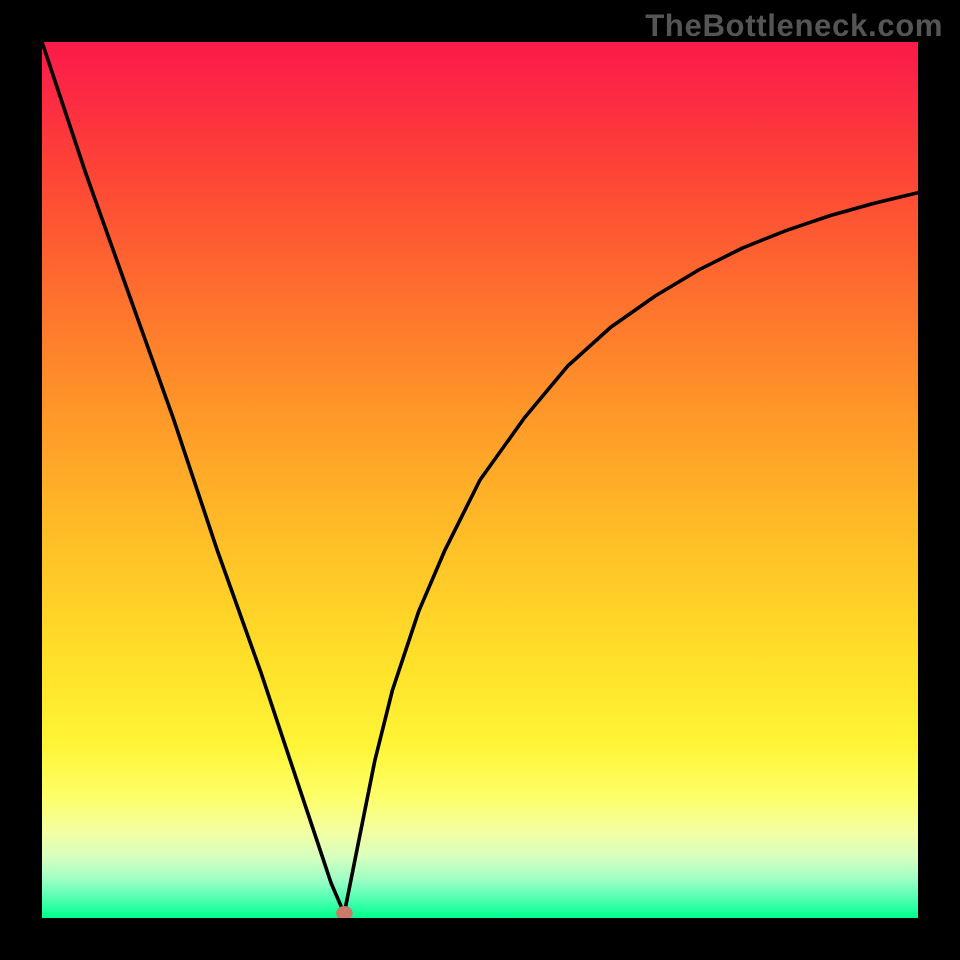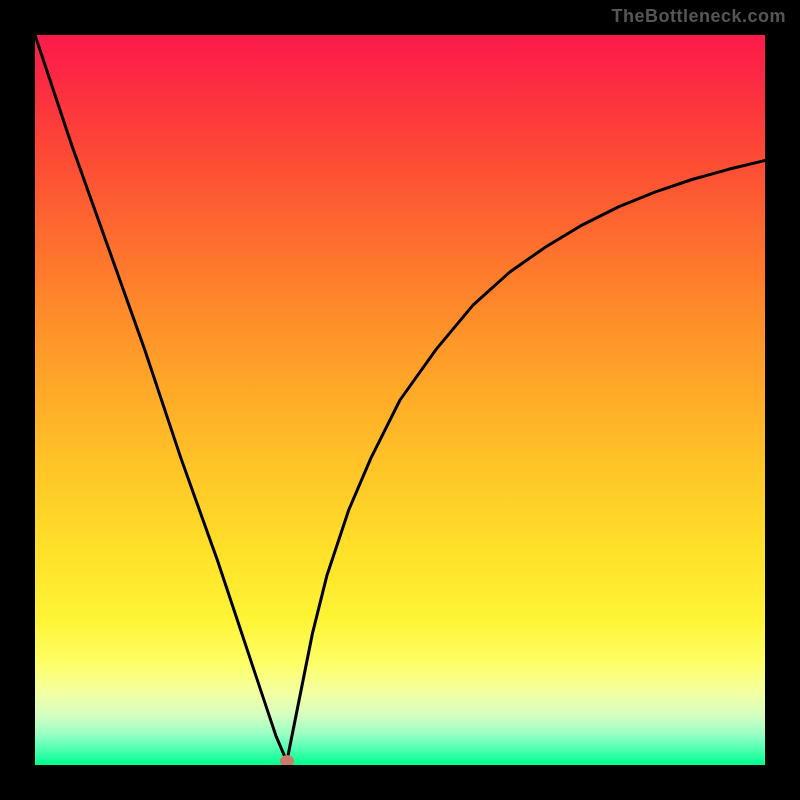--- a/index.html
+++ b/index.html
@@ -15,21 +15,21 @@
     position: relative;
     width: 800px;
     height: 800px;
     background: #000;
   }
   .watermark {
     position: absolute;
     top: 6px;
     right: 14px;
     color: #555;
-    font-size: 18px;
+    font-size: 26px;
     font-weight: 600;
     letter-spacing: 0.5px;
     z-index: 10;
     user-select: none;
   }
   .plot-area {
     position: absolute;
     left: 35px;
     top: 35px;
     width: 730px;

